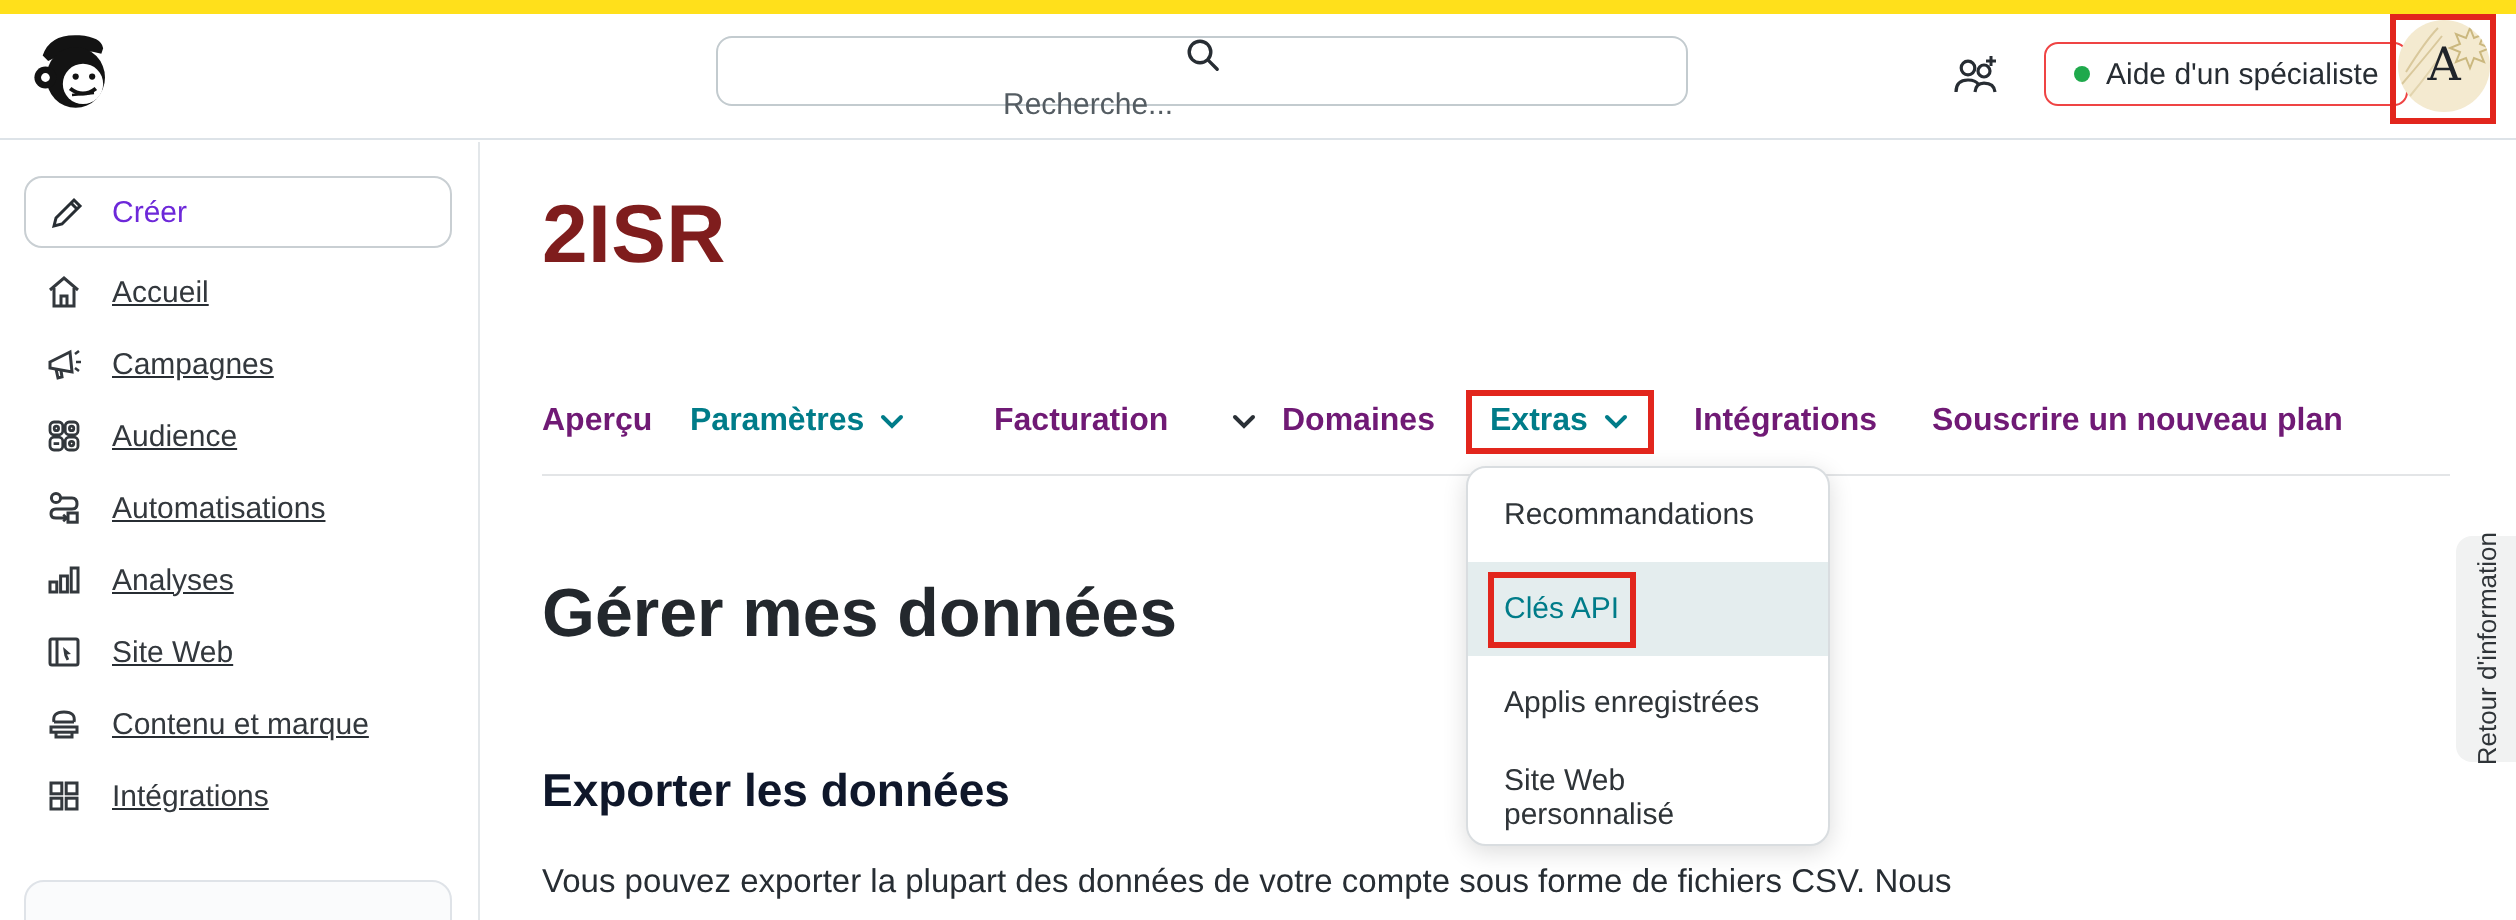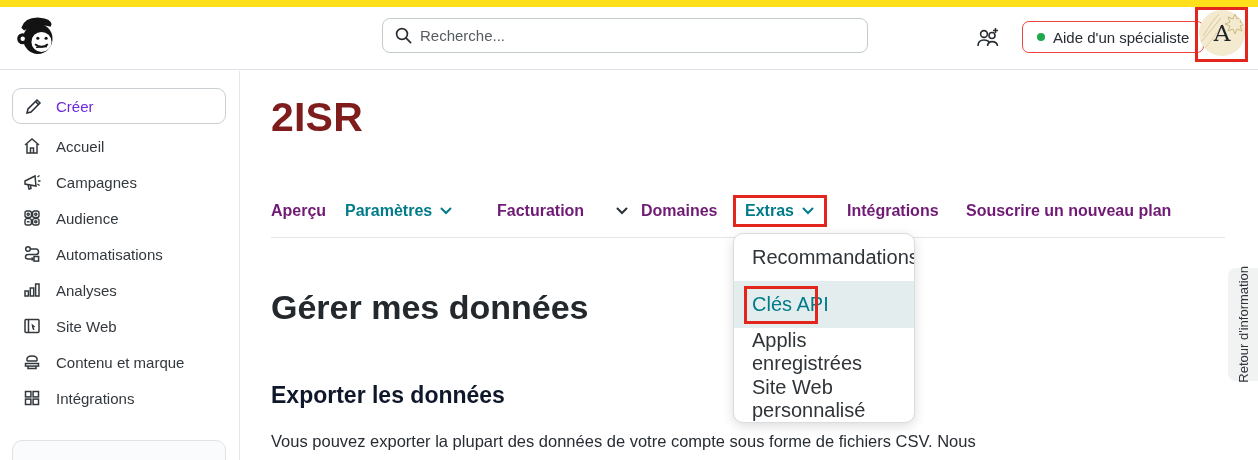--- a/index.html
+++ b/index.html
@@ -8,22 +8,22 @@
     position:relative; overflow:hidden; background:#fff;
     font-family:"Liberation Sans", sans-serif; color:#272d33;
   }
   
   .accent-bar { position:absolute; left:0; top:0; width:100%; height:7px; background:#ffe01b; z-index:5; }
 
   
   .header { position:absolute; left:0; top:7px; width:100%; height:63px; background:#fff; border-bottom:1px solid #dde3e8; z-index:4; }
   .logo { position:absolute; left:14px; top:7px; width:44px; height:44px; cursor:pointer; }
   .search-wrap {
-    position:absolute; left:382px; top:11px; width:486px; height:35px;
-    border:1px solid #c3cbcf; border-radius:8px; display:flex; align-items:center; padding:0 12px; gap:8px; background:#fff;
+    position:absolute; left:358px; top:11px; width:486px; height:35px;
+    border:1px solid #c3cbcf; border-radius:8px; display:flex; align-items:center; padding:0 12px; gap:8px; background:#fff;flex-direction:column;
   }
   .search-wrap svg { flex:0 0 auto; }
   .search-input { border:none; outline:none; flex:1; font-size:15px; font-family:"Liberation Sans",sans-serif; color:#272d33; background:transparent; }
   .search-input::placeholder { color:#545c62; }
   .add-contacts { position:absolute; left:975px; top:18px; width:26px; height:26px; cursor:pointer; }
   .specialist-btn {
     position:absolute; left:1022px; top:14px; height:32px; padding:0 14px;
     border:1px solid #ef4444; border-radius:7px; background:#fff; display:flex; align-items:center; gap:8px;
     font-size:15px; color:#272d33; font-family:"Liberation Sans",sans-serif; cursor:pointer;
   }
@@ -35,21 +35,21 @@
   .avatar .letter { font-family:"DejaVu Serif", serif; font-size:23px; color:#20242a; position:relative; z-index:2; }
   .avatar svg { position:absolute; inset:0; z-index:1; }
 
   
   .sidebar { position:absolute; left:0; top:71px; width:240px; height:389px; background:#fff; border-right:1px solid #e3e7ea; z-index:2; }
   .create-btn {
     position:absolute; left:12px; top:17px; width:214px; height:36px;
     border:1px solid #c9cfd3; border-radius:9px; background:#fff; display:flex; align-items:center; gap:13px; padding:0 11px;
     font-size:15px; color:#6d28d9; font-family:"Liberation Sans",sans-serif; cursor:pointer;
   }
-  .nav { position:absolute; left:0; top:57px; width:240px; }
+  .nav { position:absolute; left:0; top:57px; width:240px;text-decoration:underline; }
   .nav-item { height:36px; display:flex; align-items:center; gap:14px; padding:0 0 0 21px; cursor:pointer; font-size:15px; color:#33383d; }
   .nav-icon { width:21px; height:21px; display:flex; align-items:center; justify-content:center; }
   .sidebar-footer-box {
     position:absolute; left:12px; top:369px; width:214px; height:60px;
     border:1px solid #dfe3e8; border-radius:10px; background:#fafbfc;
   }
 
   
   .account-title { position:absolute; left:271px; top:94px; font-size:41px; font-weight:800; letter-spacing:0.2px; color:#7f1d1d; }
   .tabs { position:absolute; left:0; top:196px; width:100%; height:32px; }
@@ -57,21 +57,21 @@
   .tab.teal { color:#007c89; }
   .tab-0 { left:271px; } .tab-1 { left:345px; } .tab-2 { left:497px;gap:32px; } .tab-3 { left:641px; }
   .tab-4 { left:745px; } .tab-5 { left:847px; } .tab-6 { left:966px; }
   .tabs-divider { position:absolute; left:271px; top:237px; width:954px; height:1px; background:#e3e5e7; }
 
   
   .dropdown {
     position:absolute; left:733px; top:233px; width:182px; background:#fff;
     border:1px solid #d9dde0; border-radius:10px; box-shadow:0 3px 12px rgba(0,0,0,.14); z-index:6; overflow:hidden;
   }
-  .dd-item { height:47px; display:flex; align-items:center; padding:0 18px; font-size:20px; color:#2f3438; cursor:pointer; }
+  .dd-item { height:47px; display:flex; align-items:center; padding:0 18px; font-size:15px; color:#2f3438; cursor:pointer; }
   .dd-item.selected { background:#e4edee; color:#007c89; }
 
   
   .page-title { position:absolute; left:271px; top:288px; font-size:34px; font-weight:800; color:#23282d; }
   .section-title { position:absolute; left:271px; top:382px; font-size:23px; font-weight:800; color:#0f172a; }
   .body-text { position:absolute; left:271px; top:432px; width:760px; font-size:16.5px; color:#272d33; }
 
   
   .feedback-tab {
     position:absolute; right:0; top:268px; width:30px; height:113px; background:#f1f2f2;

